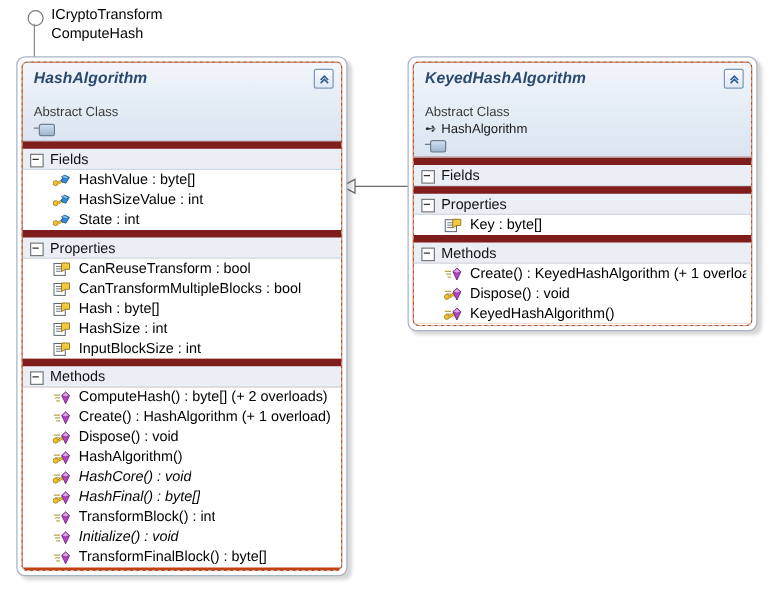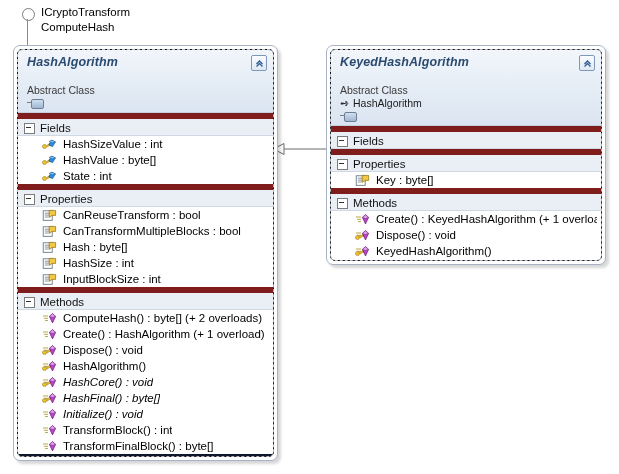--- a/index.html
+++ b/index.html
@@ -66,21 +66,21 @@
   .class-inner {
     position: absolute;
     left: 3px;
     top: 3px;
     right: 3px;
     bottom: 3px;
     border: 1px dashed #b9b9b9;
     border-radius: 5px;
     box-sizing: border-box;
     overflow: hidden;
-    background: #0f172a;
+    background: #c2410c;
   }
 
   
   .class-header {
     position: relative;
     background: linear-gradient(to bottom, #f2f6fb 0%, #e4ecf5 55%, #dbe5f1 100%);
     padding: 5px 8px 4px 9px;
     border-bottom: 1px solid #c5d0de;
   }
   .class-title {
@@ -248,30 +248,30 @@
           <span>Fields</span>
         </div>
         <div class="member-list">
           <div class="member-row">
             <span class="member-icon"><svg width="15" height="13" viewBox="0 0 15 13">
                 <path d="M2.5 10.5 a2 2 0 1 0 0-4 a2 2 0 0 0 0 4 z" fill="#f2c230" stroke="#9b7a10" stroke-width=".6"></path>
                 <path d="M4 8.2 L8 5 L9 5.9 L8.2 6.7 L8.9 7.4 L8.1 8.1 L7.4 7.4 L6.6 8.1 L5.2 9" fill="#f2c230" stroke="#9b7a10" stroke-width=".6"></path>
                 <path d="M9.6 2.2 L13.4 3.9 L10.6 8.6 L6.8 6.9 Z" fill="#2f8ce0" stroke="#14568f" stroke-width=".7"></path>
                 <path d="M9.6 2.2 L13.4 3.9 L10.9 5.1 L7.1 3.4 Z" fill="#7fc2f5" stroke="#14568f" stroke-width=".5"></path>
               </svg></span>
-            <span class="member-label">HashSizeValue : int</span>
+            <span class="member-label">HashValue : byte[]</span>
           </div>
           <div class="member-row">
             <span class="member-icon"><svg width="15" height="13" viewBox="0 0 15 13">
                 <path d="M2.5 10.5 a2 2 0 1 0 0-4 a2 2 0 0 0 0 4 z" fill="#f2c230" stroke="#9b7a10" stroke-width=".6"></path>
                 <path d="M4 8.2 L8 5 L9 5.9 L8.2 6.7 L8.9 7.4 L8.1 8.1 L7.4 7.4 L6.6 8.1 L5.2 9" fill="#f2c230" stroke="#9b7a10" stroke-width=".6"></path>
                 <path d="M9.6 2.2 L13.4 3.9 L10.6 8.6 L6.8 6.9 Z" fill="#2f8ce0" stroke="#14568f" stroke-width=".7"></path>
                 <path d="M9.6 2.2 L13.4 3.9 L10.9 5.1 L7.1 3.4 Z" fill="#7fc2f5" stroke="#14568f" stroke-width=".5"></path>
               </svg></span>
-            <span class="member-label">HashValue : byte[]</span>
+            <span class="member-label">HashSizeValue : int</span>
           </div>
           <div class="member-row">
             <span class="member-icon"><svg width="15" height="13" viewBox="0 0 15 13">
                 <path d="M2.5 10.5 a2 2 0 1 0 0-4 a2 2 0 0 0 0 4 z" fill="#f2c230" stroke="#9b7a10" stroke-width=".6"></path>
                 <path d="M4 8.2 L8 5 L9 5.9 L8.2 6.7 L8.9 7.4 L8.1 8.1 L7.4 7.4 L6.6 8.1 L5.2 9" fill="#f2c230" stroke="#9b7a10" stroke-width=".6"></path>
                 <path d="M9.6 2.2 L13.4 3.9 L10.6 8.6 L6.8 6.9 Z" fill="#2f8ce0" stroke="#14568f" stroke-width=".7"></path>
                 <path d="M9.6 2.2 L13.4 3.9 L10.9 5.1 L7.1 3.4 Z" fill="#7fc2f5" stroke="#14568f" stroke-width=".5"></path>
               </svg></span>
             <span class="member-label">State : int</span>
           </div>
@@ -420,43 +420,43 @@
                   <line x1="2" y1="6.3" x2="6" y2="6.3"></line>
                   <line x1="3" y1="8.6" x2="6" y2="8.6"></line>
                 </g>
                 <path d="M2.5 10.5 a2 2 0 1 0 0-4 a2 2 0 0 0 0 4 z" fill="#f2c230" stroke="#9b7a10" stroke-width=".6"></path>
                 <path d="M4 8.2 L8 5 L9 5.9 L8.2 6.7 L8.9 7.4 L8.1 8.1 L7.4 7.4 L6.6 8.1 L5.2 9" fill="#f2c230" stroke="#9b7a10" stroke-width=".6"></path>
                 <path d="M10.5 1.6 L13.6 4.4 L10.5 11 L7.4 4.4 Z" fill="#b648c8" stroke="#6d1d7d" stroke-width=".7"></path>
                 <path d="M10.5 1.6 L13.6 4.4 L10.5 5.6 L7.4 4.4 Z" fill="#dfa0e8" stroke="#6d1d7d" stroke-width=".5"></path>
               </svg></span>
             <span class="member-label">HashFinal() : byte[]</span>
           </div>
+          <div class="member-row">
+            <span class="member-icon"><svg width="15" height="13" viewBox="0 0 15 13">
+                <g stroke="#b9a64a" stroke-width="1">
+                  <line x1="1" y1="4" x2="6" y2="4"></line>
+                  <line x1="2" y1="6.3" x2="6" y2="6.3"></line>
+                  <line x1="3" y1="8.6" x2="6" y2="8.6"></line>
+                </g>
+                <path d="M10.5 1.6 L13.6 4.4 L10.5 11 L7.4 4.4 Z" fill="#b648c8" stroke="#6d1d7d" stroke-width=".7"></path>
+                <path d="M10.5 1.6 L13.6 4.4 L10.5 5.6 L7.4 4.4 Z" fill="#dfa0e8" stroke="#6d1d7d" stroke-width=".5"></path>
+              </svg></span>
+            <span class="member-label">TransformBlock() : int</span>
+          </div>
           <div class="member-row abstract">
             <span class="member-icon"><svg width="15" height="13" viewBox="0 0 15 13">
                 <g stroke="#b9a64a" stroke-width="1">
                   <line x1="1" y1="4" x2="6" y2="4"></line>
                   <line x1="2" y1="6.3" x2="6" y2="6.3"></line>
                   <line x1="3" y1="8.6" x2="6" y2="8.6"></line>
                 </g>
                 <path d="M10.5 1.6 L13.6 4.4 L10.5 11 L7.4 4.4 Z" fill="#b648c8" stroke="#6d1d7d" stroke-width=".7"></path>
                 <path d="M10.5 1.6 L13.6 4.4 L10.5 5.6 L7.4 4.4 Z" fill="#dfa0e8" stroke="#6d1d7d" stroke-width=".5"></path>
               </svg></span>
             <span class="member-label">Initialize() : void</span>
-          </div>
-          <div class="member-row">
-            <span class="member-icon"><svg width="15" height="13" viewBox="0 0 15 13">
-                <g stroke="#b9a64a" stroke-width="1">
-                  <line x1="1" y1="4" x2="6" y2="4"></line>
-                  <line x1="2" y1="6.3" x2="6" y2="6.3"></line>
-                  <line x1="3" y1="8.6" x2="6" y2="8.6"></line>
-                </g>
-                <path d="M10.5 1.6 L13.6 4.4 L10.5 11 L7.4 4.4 Z" fill="#b648c8" stroke="#6d1d7d" stroke-width=".7"></path>
-                <path d="M10.5 1.6 L13.6 4.4 L10.5 5.6 L7.4 4.4 Z" fill="#dfa0e8" stroke="#6d1d7d" stroke-width=".5"></path>
-              </svg></span>
-            <span class="member-label">TransformBlock() : int</span>
           </div>
           <div class="member-row">
             <span class="member-icon"><svg width="15" height="13" viewBox="0 0 15 13">
                 <g stroke="#b9a64a" stroke-width="1">
                   <line x1="1" y1="4" x2="6" y2="4"></line>
                   <line x1="2" y1="6.3" x2="6" y2="6.3"></line>
                   <line x1="3" y1="8.6" x2="6" y2="8.6"></line>
                 </g>
                 <path d="M10.5 1.6 L13.6 4.4 L10.5 11 L7.4 4.4 Z" fill="#b648c8" stroke="#6d1d7d" stroke-width=".7"></path>
                 <path d="M10.5 1.6 L13.6 4.4 L10.5 5.6 L7.4 4.4 Z" fill="#dfa0e8" stroke="#6d1d7d" stroke-width=".5"></path>

